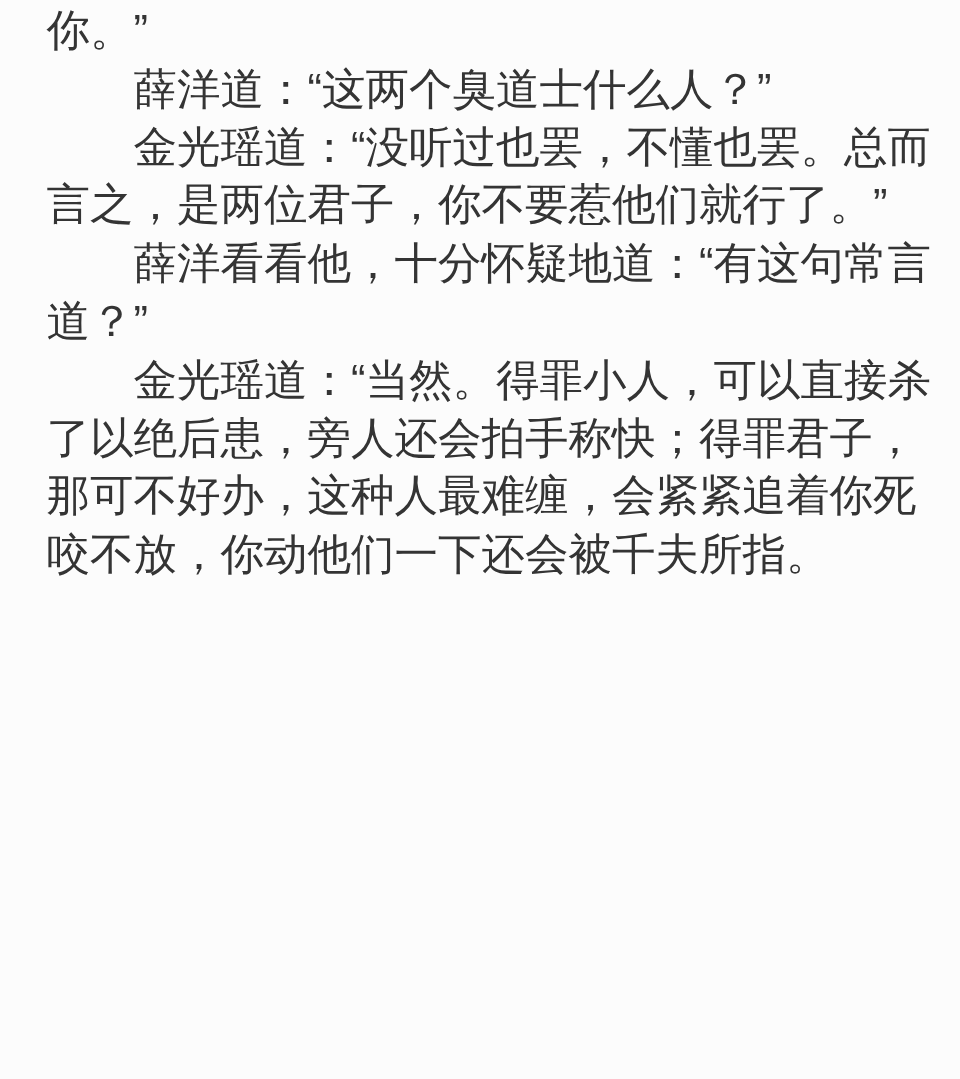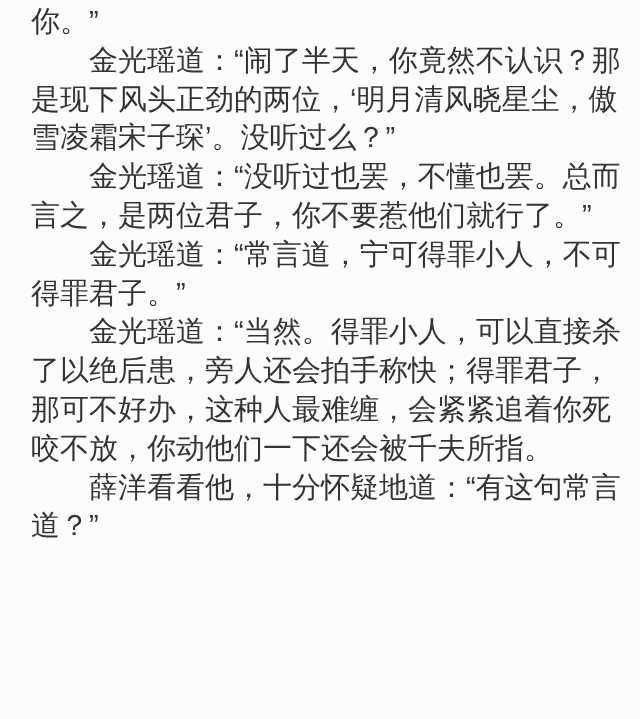--- a/index.html
+++ b/index.html
@@ -33,18 +33,17 @@
   }
   .reader-page p.no-indent {
     text-indent: 0;
   }
 </style>
 </head>
 <body style="background: rgb(252, 252, 252);">
 
 <div class="reader-page" id="reader-page" style="color: rgb(52, 52, 52);">
     <p class="no-indent">你。”</p>
-    <p>金光瑶道：“闹了半天，你竟然不认识？那是现下风头正劲的两位，‘明月清风晓星尘，傲雪凌霜宋子琛’。没听过么？”</p>
+    <p>薛洋道：“这两个臭道士什么人？”</p>
     <p>金光瑶道：“没听过也罢，不懂也罢。总而言之，是两位君子，你不要惹他们就行了。”</p>
-    <p>金光瑶道：“常言道，宁可得罪小人，不可得罪君子。”</p>
+    <p>薛洋看看他，十分怀疑地道：“有这句常言道？”</p>
     <p>金光瑶道：“当然。得罪小人，可以直接杀了以绝后患，旁人还会拍手称快；得罪君子，那可不好办，这种人最难缠，会紧紧追着你死咬不放，你动他们一下还会被千夫所指。</p>
-    <p>薛洋看看他，十分怀疑地道：“有这句常言道？”</p>
   </div>
 
 </body></html>

